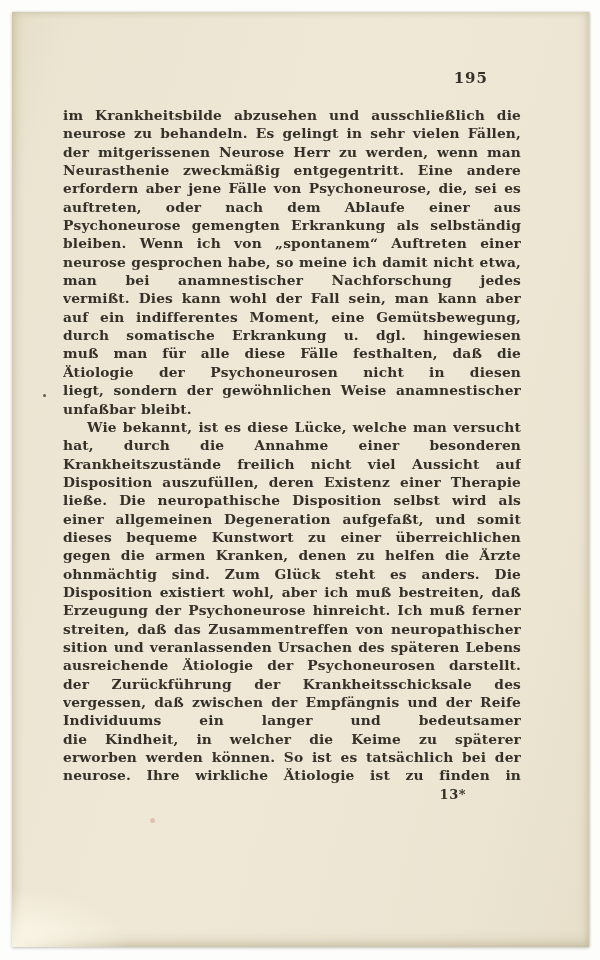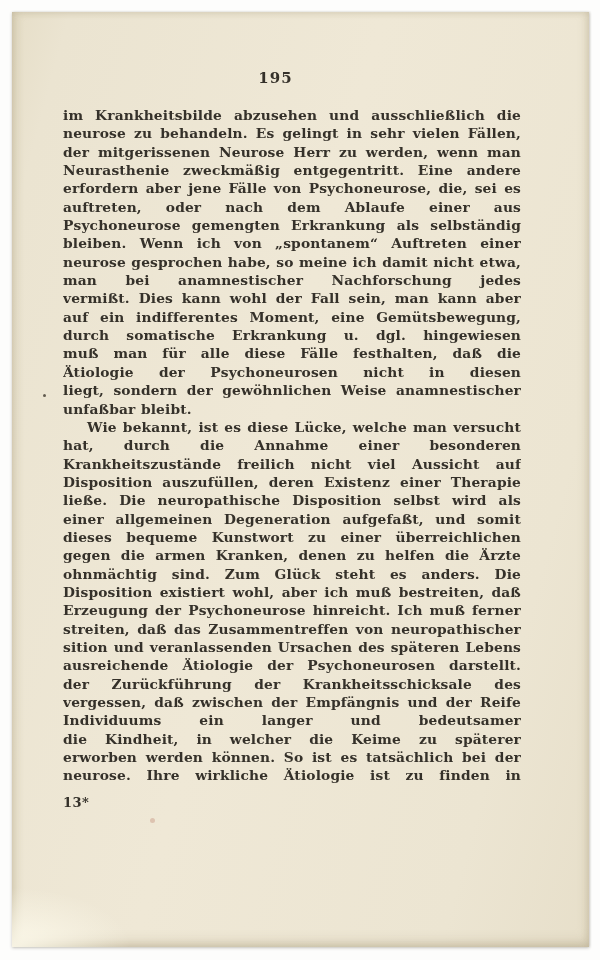--- a/index.html
+++ b/index.html
@@ -35,21 +35,21 @@
     pointer-events: none;
   }
   .inner {
     position: relative;
     box-sizing: border-box;
     width: 100%;
     height: 100%;
     padding: 57px 68px 0 51px;
   }
   .folio {
-    text-align: center;
+    text-align: right;
     padding-right: 33px;
     font-size: 15px;
     line-height: 18px;
     font-weight: bold;
     letter-spacing: 1px;
     color: var(--ink, #35312a);
   }
   .textblock {
     margin-top: 19px;
     color: var(--ink, #35312a);
@@ -68,21 +68,22 @@
     height: 18.35px;
   }
   .line.para-end {
     text-align-last: left;
     -moz-text-align-last: left;
   }
   .line.indent {
     text-indent: 24px;
   }
   .sig-mark {
-    margin-top: 10px;
+    margin-top: 2px;
+    text-align: right;
     padding-right: 55px;
     font-size: 13px;
     line-height: 16px;
     font-weight: bold;
     letter-spacing: 0.5px;
     color: var(--ink, #35312a);
   }
   .speck {
     position: absolute;
     border-radius: 50%;

